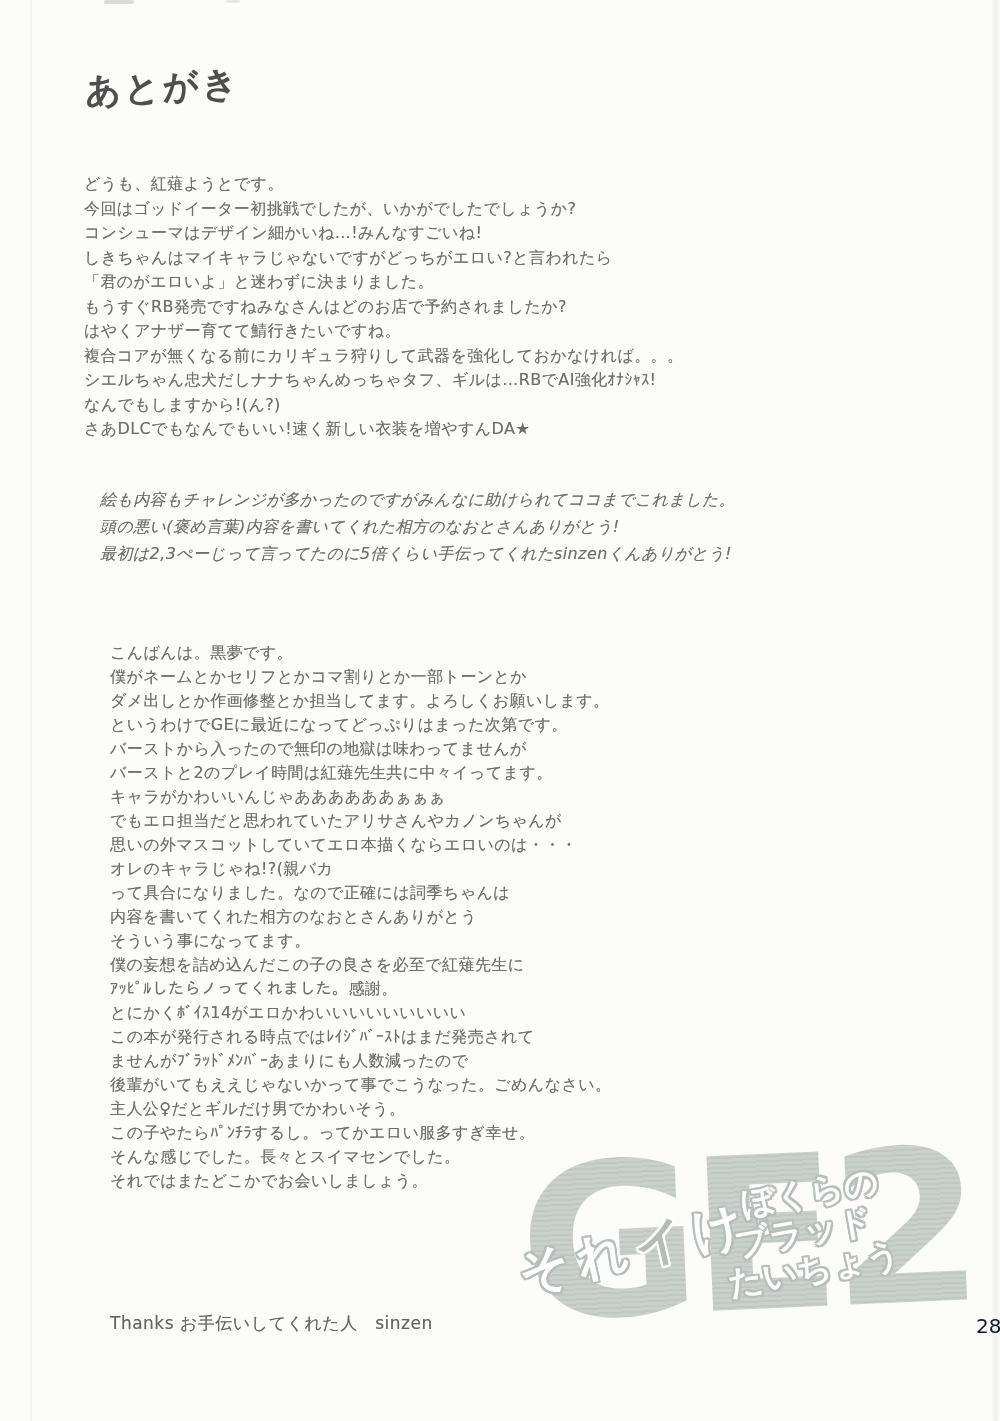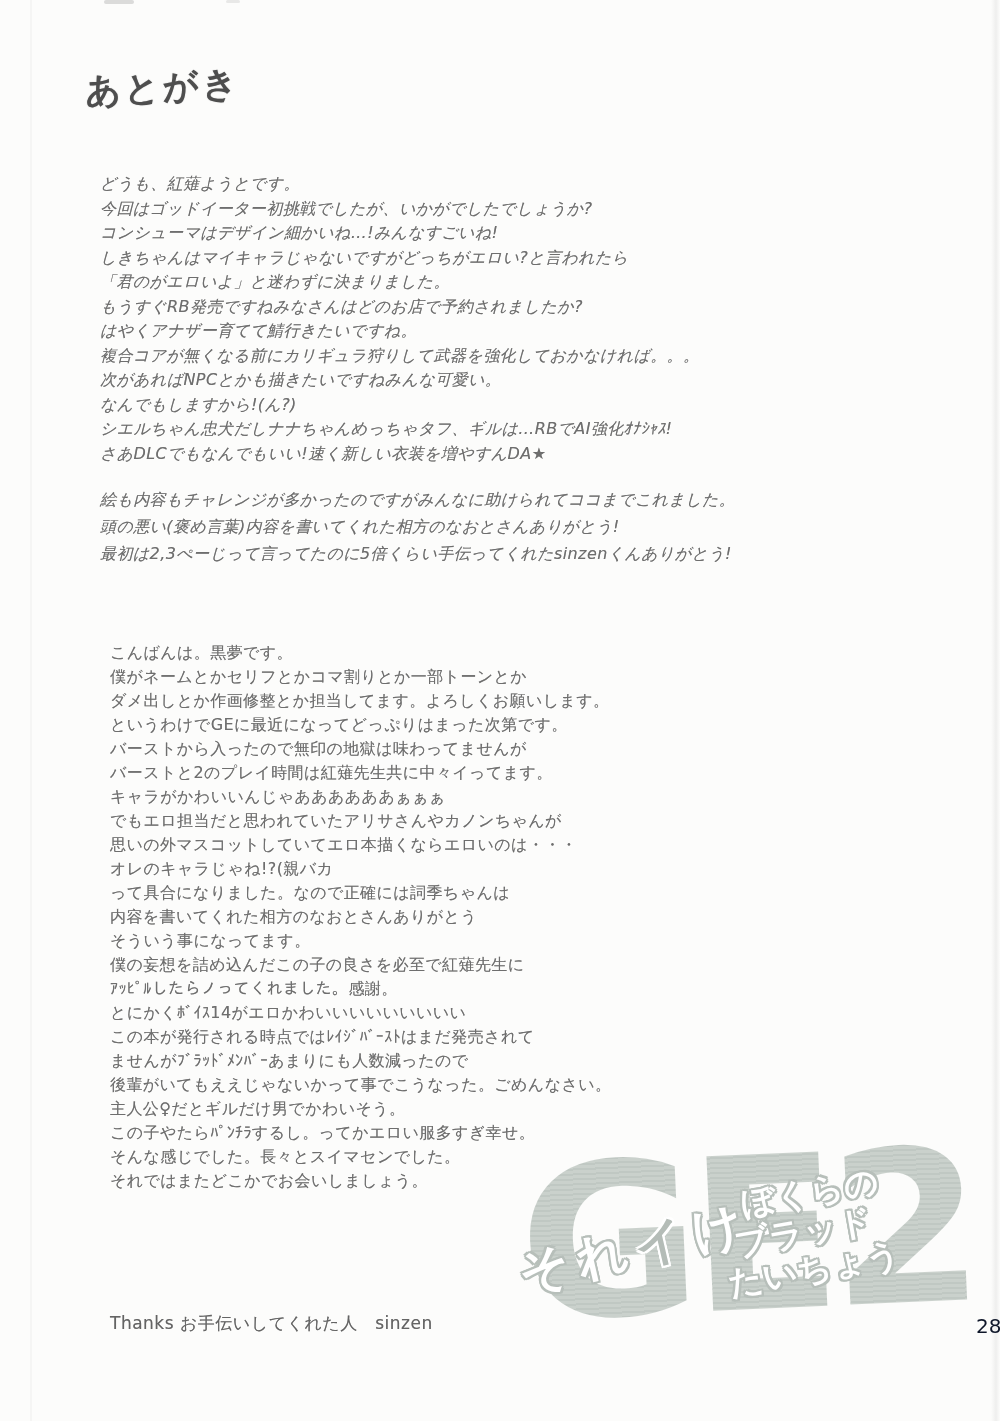--- a/index.html
+++ b/index.html
@@ -31,21 +31,21 @@
     position:absolute;left:84px;top:68px;
     font-size:35px;font-weight:bold;color:#4e4e4e;
     letter-spacing:3px;
     transform:rotate(-3deg);transform-origin:left top;
     margin:0;
     text-shadow:0 0 1px rgba(80,80,80,.45);
   }
 
   .block{position:absolute;color:#6e6e6e;}
   .block .line{white-space:pre;text-shadow:0 0 0.6px rgba(110,110,110,.55);}
-  .block1{left:100px;top:172px;font-size:16px;line-height:24.5px;letter-spacing:.4px;font-style:italic;}
+  .block1{left:84px;top:172px;font-size:16px;line-height:24.5px;letter-spacing:.4px;}
   .block1b{left:100px;top:486px;font-size:16px;line-height:27px;letter-spacing:.4px;font-style:italic;}
   .block2{left:110px;top:641px;font-size:16px;line-height:24px;letter-spacing:.4px;}
 
   
   .logo{position:absolute;left:0;top:0;width:1000px;height:1421px;pointer-events:none;}
   .ge2{
     position:absolute;left:496px;top:1148px;width:500px;
     font-size:212px;font-weight:bold;line-height:176px;
     letter-spacing:-10px;text-align:center;
     transform:rotate(-2.5deg) scaleX(1.04);transform-origin:center;
@@ -107,23 +107,22 @@
 
   <div class="block block1">
       <div class="line">どうも、紅薙ようとです。</div>
       <div class="line">今回はゴッドイーター初挑戦でしたが、いかがでしたでしょうか?</div>
       <div class="line">コンシューマはデザイン細かいね…!みんなすごいね!</div>
       <div class="line">しきちゃんはマイキャラじゃないですがどっちがエロい?と言われたら</div>
       <div class="line">「君のがエロいよ」と迷わずに決まりました。</div>
       <div class="line">もうすぐRB発売ですねみなさんはどのお店で予約されましたか?</div>
       <div class="line">はやくアナザー育てて鯖行きたいですね。</div>
       <div class="line">複合コアが無くなる前にカリギュラ狩りして武器を強化しておかなければ。。。</div>
-      <div class="line">次があればNPCとかも描きたいですねみんな可愛い。</div>
+      <div class="line">シエルちゃん忠犬だしナナちゃんめっちゃタフ、ギルは…RBでAI強化ｵﾅｼｬｽ!</div>
       <div class="line">なんでもしますから!(ん?)</div>
-      <div class="line">シエルちゃん忠犬だしナナちゃんめっちゃタフ、ギルは…RBでAI強化ｵﾅｼｬｽ!</div>
       <div class="line">さあDLCでもなんでもいい!速く新しい衣装を増やすんDA★</div>
     </div>
 
   <div class="block block1b">
       <div class="line">絵も内容もチャレンジが多かったのですがみんなに助けられてココまでこれました。</div>
       <div class="line">頭の悪い(褒め言葉)内容を書いてくれた相方のなおとさんありがとう!</div>
       <div class="line">最初は2,3ぺーじって言ってたのに5倍くらい手伝ってくれたsinzenくんありがとう!</div>
     </div>
 
   <div class="block block2">

